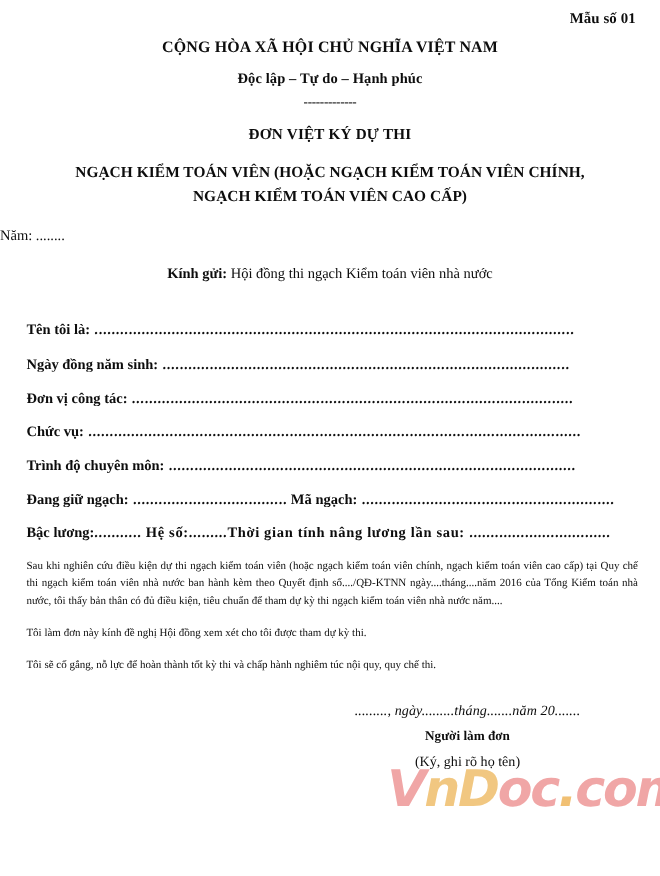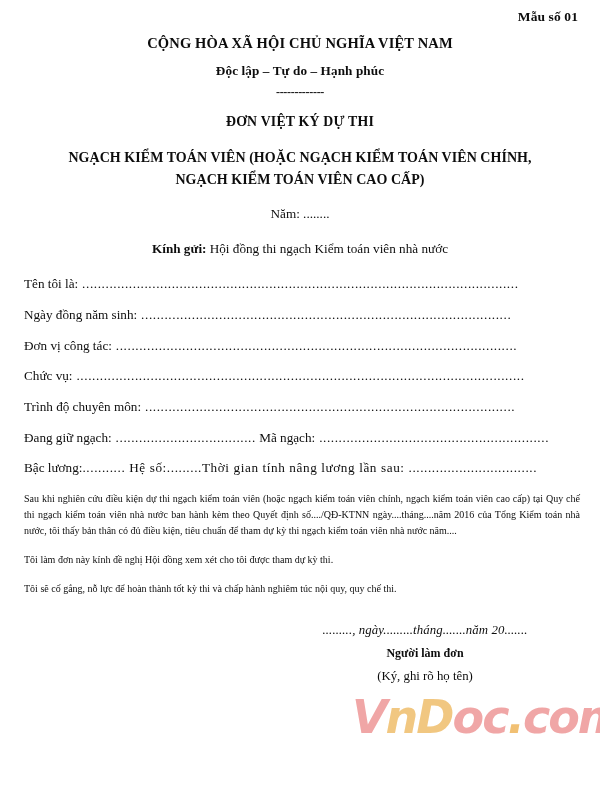--- a/index.html
+++ b/index.html
@@ -74,38 +74,39 @@
   .doc-title-sub {
     font-size: 14px;
     font-weight: bold;
     margin-top: 17px;
     letter-spacing: 0.05px;
     line-height: 1.55;
     padding: 0 18px;
   }
 
   .year-line {
-    text-align: center;
+    text-align: left;
     font-size: 13.2px;
     margin-top: 16px;
   }
 
   .recipient-line {
     text-align: center;
     font-size: 13.2px;
     margin-top: 19px;
   }
   .recipient-line .lead {
     font-weight: bold;
   }
 
   
   .fields {
-    margin-top: 19px;
+    margin-top: 35px;
     padding: 0 22px 0 24px;
+    font-weight: bold;
   }
   .field-row {
     font-size: 13.2px;
     line-height: 1.15;
     margin-bottom: 15.5px;
     white-space: nowrap;
     overflow: hidden;
   }
   .field-label { }
   .dots {

